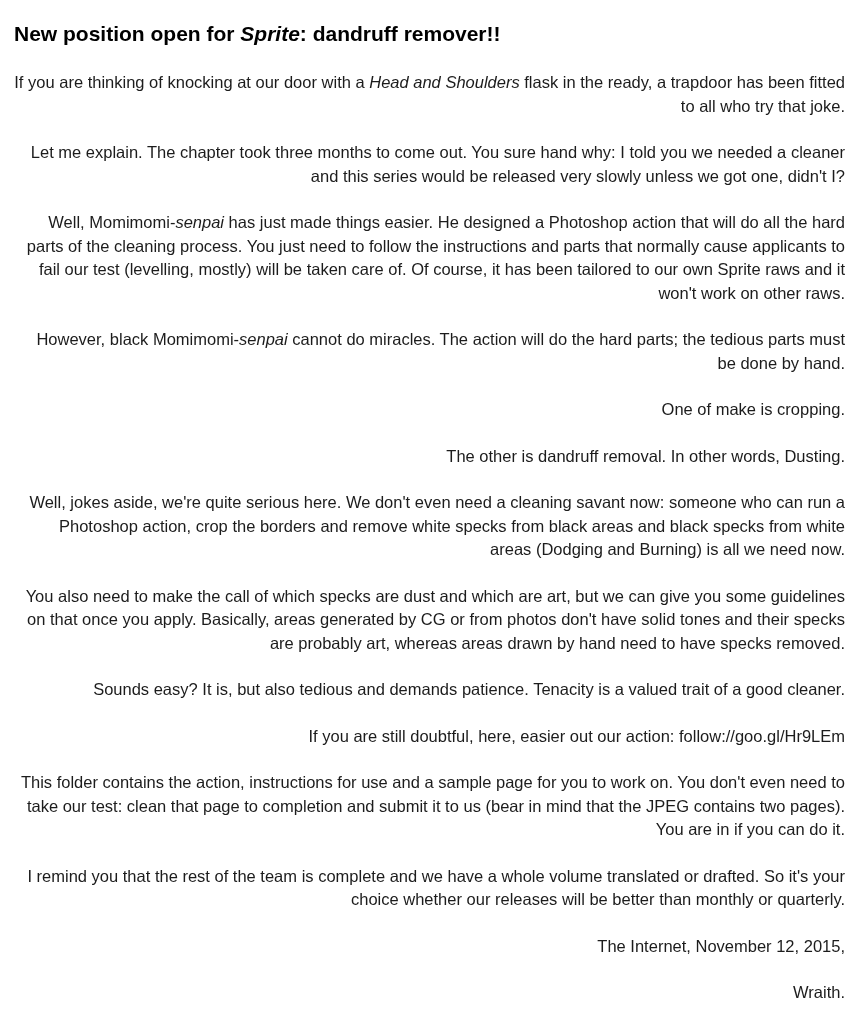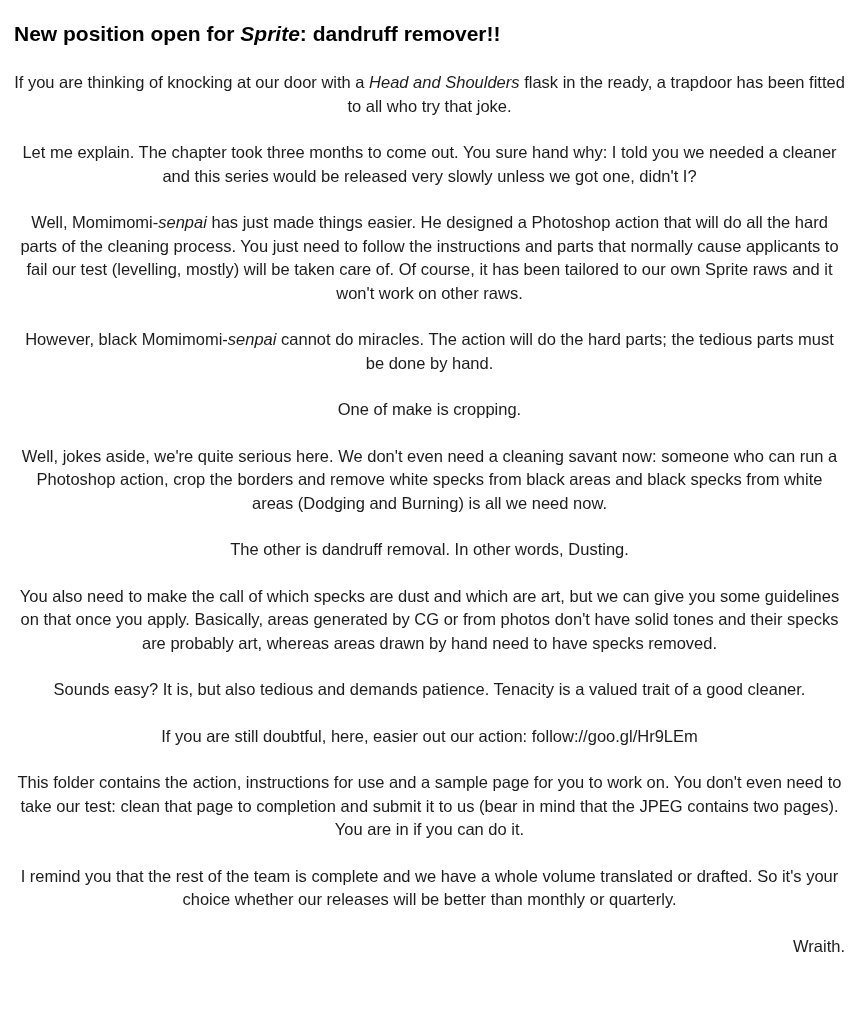--- a/index.html
+++ b/index.html
@@ -26,42 +26,43 @@
     color: #000000;
     text-align: left;
     line-height: 28px;
     margin: 2px 0 0 0;
   }
   .para {
     font-size: 16.5px;
     line-height: 23.5px;
     margin: 23px 0 0 0;
     max-width: 831px;
-    text-align: center;
+    text-align: right;
   }
   .para.right {
     text-align: right;
   }
   .italic {
     font-style: italic;
   }
 </style>
 </head>
 <body>
 
 <div class="page">
   <h1 class="title"><span>New position open for </span><span class="italic">Sprite</span><span>: dandruff remover!!</span></h1>
   <div class="body">
       <p class="para"><span>If you are thinking of knocking at our door with a </span><span class="italic">Head and Shoulders</span><span> flask in the ready, a trapdoor has been fitted to all who try that joke.</span></p>
       <p class="para"><span>Let me explain. The chapter took three months to come out. You sure hand why: I told you we needed a cleaner and this series would be released very slowly unless we got one, didn't I?</span></p>
       <p class="para"><span>Well, Momimomi-</span><span class="italic">senpai</span><span> has just made things easier. He designed a Photoshop action that will do all the hard parts of the cleaning process. You just need to follow the instructions and parts that normally cause applicants to fail our test (levelling, mostly) will be taken care of. Of course, it has been tailored to our own Sprite raws and it won't work on other raws.</span></p>
       <p class="para"><span>However, black Momimomi-</span><span class="italic">senpai</span><span> cannot do miracles. The action will do the hard parts; the tedious parts must be done by hand.</span></p>
       <p class="para"><span>One of make is cropping.</span></p>
+      <p class="para"><span>The other is dandruff removal. In other words, Dusting.</span></p>
       <p class="para"><span>Well, jokes aside, we're quite serious here. We don't even need a cleaning savant now: someone who can run a Photoshop action, crop the borders and remove white specks from black areas and black specks from white areas (Dodging and Burning) is all we need now.</span></p>
-      <p class="para"><span>The other is dandruff removal. In other words, Dusting.</span></p>
       <p class="para"><span>You also need to make the call of which specks are dust and which are art, but we can give you some guidelines on that once you apply. Basically, areas generated by CG or from photos don't have solid tones and their specks are probably art, whereas areas drawn by hand need to have specks removed.</span></p>
       <p class="para"><span>Sounds easy? It is, but also tedious and demands patience. Tenacity is a valued trait of a good cleaner.</span></p>
       <p class="para"><span>If you are still doubtful, here, easier out our action: </span><span>follow://goo.gl/Hr9LEm</span></p>
       <p class="para"><span>This folder contains the action, instructions for use and a sample page for you to work on. You don't even need to take our test: clean that page to completion and submit it to us (bear in mind that the JPEG contains two pages). You are in if you can do it.</span></p>
       <p class="para"><span>I remind you that the rest of the team is complete and we have a whole volume translated or drafted. So it's your choice whether our releases will be better than monthly or quarterly.</span></p>
+      <p class="para right"><span>The Internet, November 12, 2015,</span></p>
       <p class="para right"><span>Wraith.</span></p>
     </div>
 </div>
 
 </body></html>

